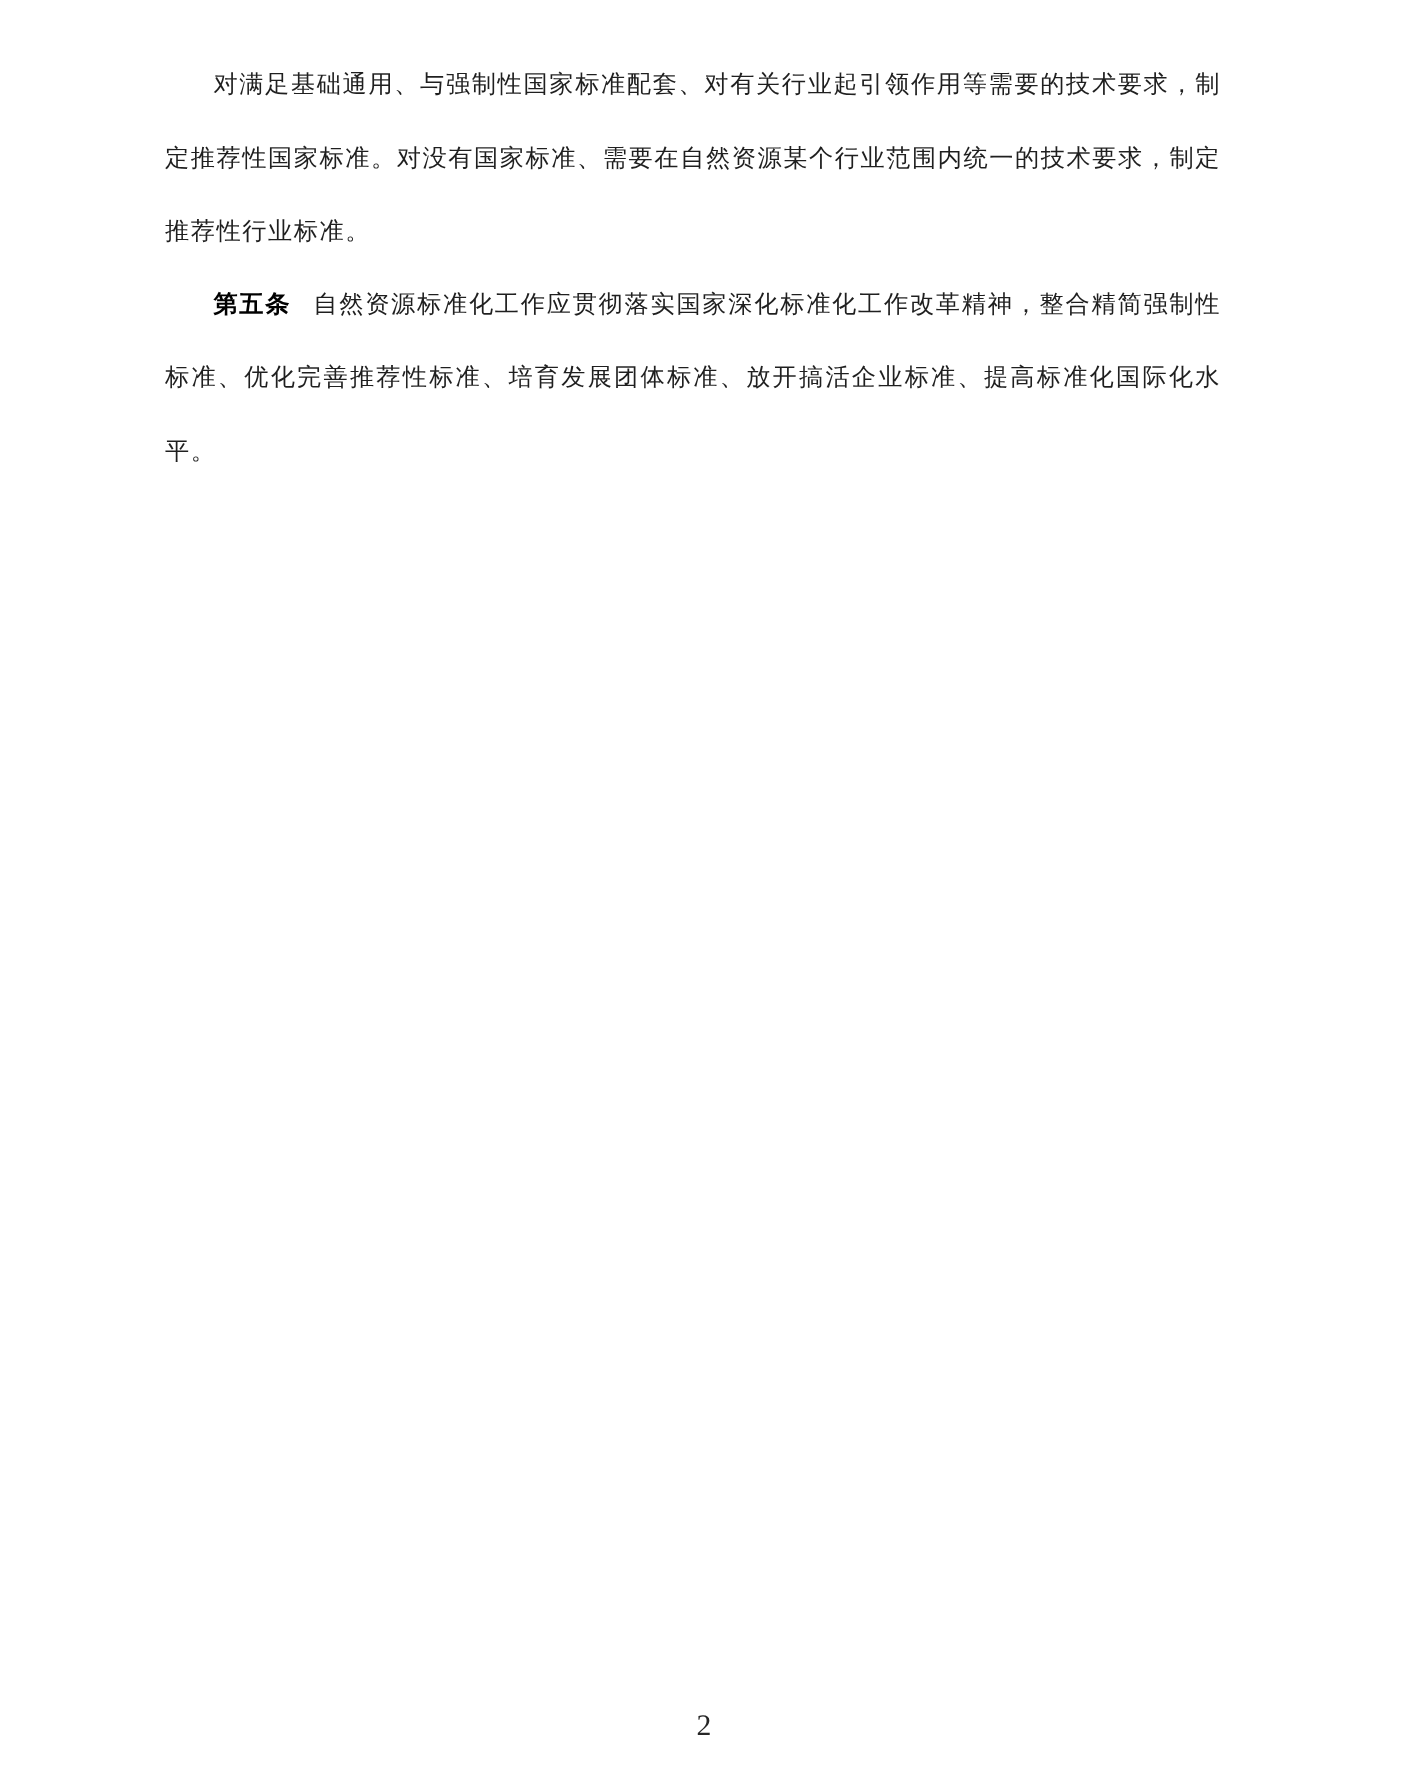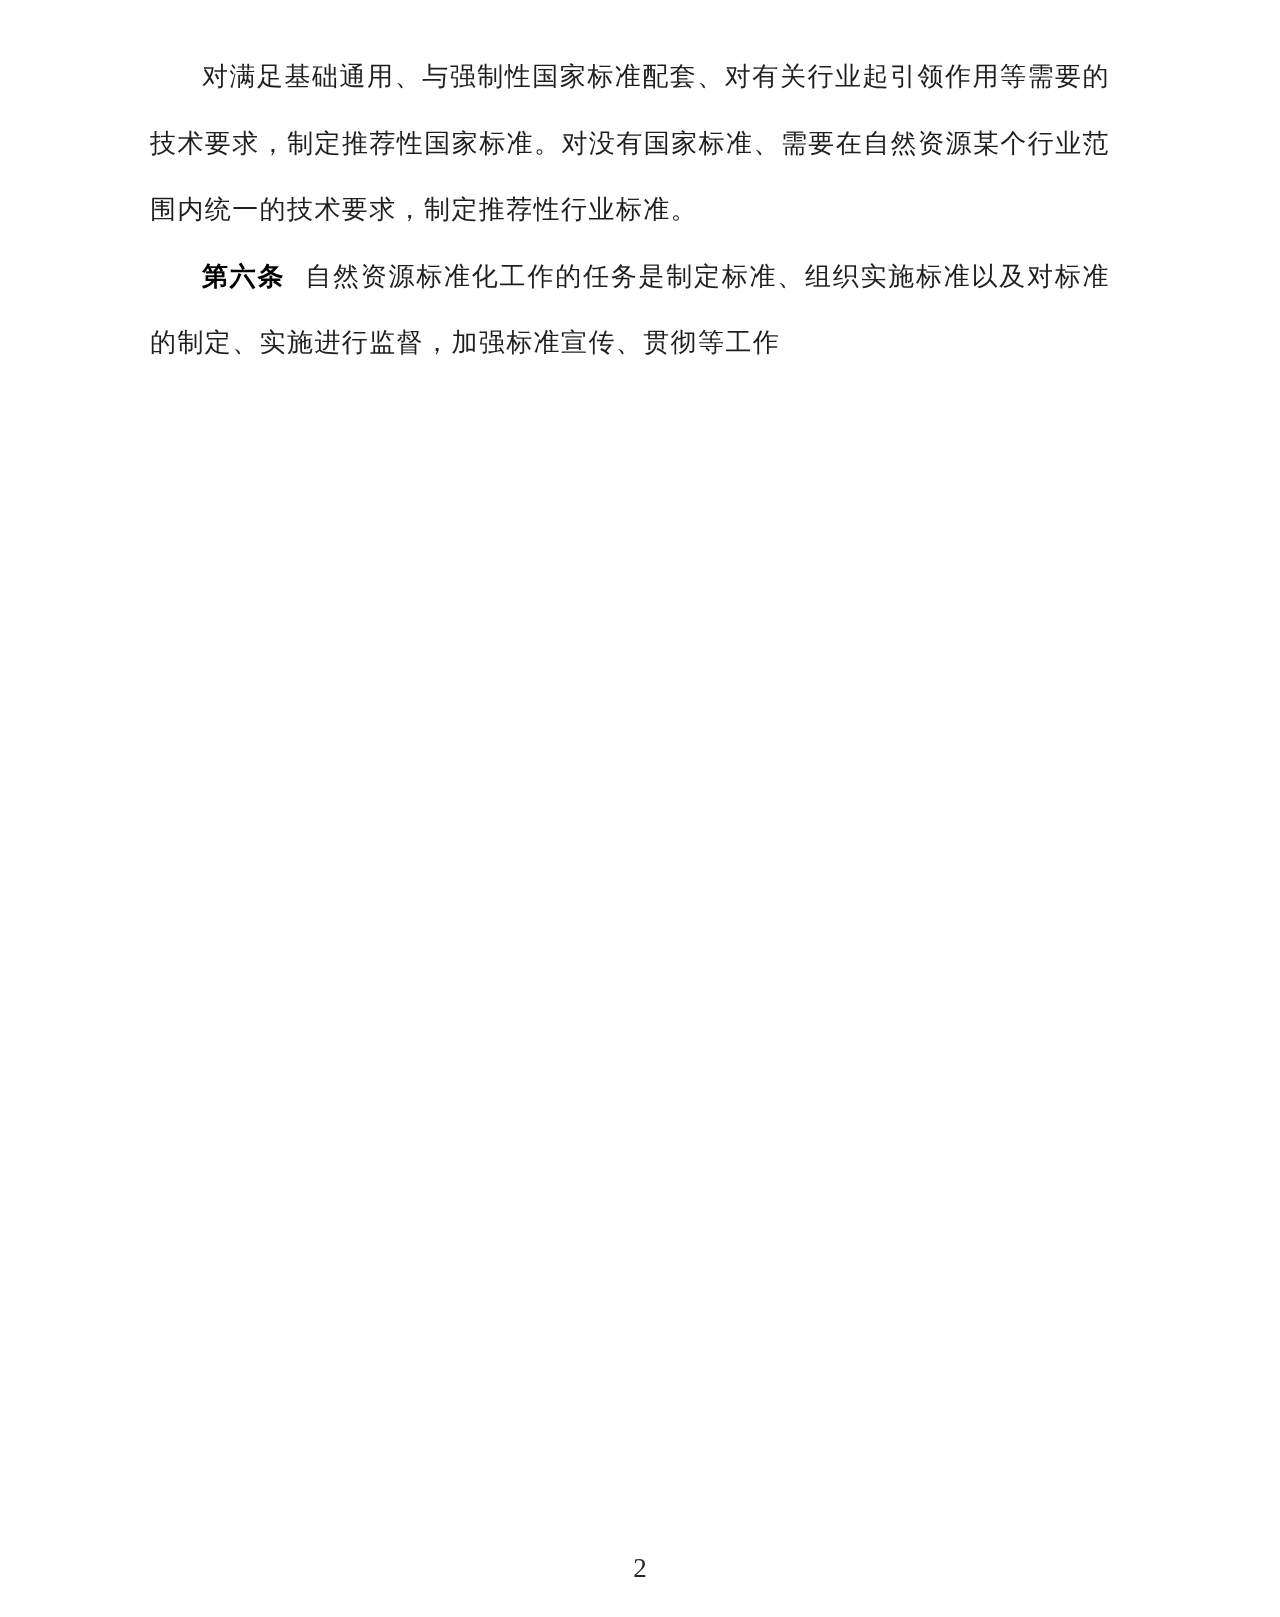--- a/index.html
+++ b/index.html
@@ -15,21 +15,21 @@
     background: #ffffff;
     overflow: hidden;
     font-family: "Liberation Serif", "DejaVu Serif", serif;
   }
   .text-block {
     position: absolute;
     top: 44px;
     left: 150px;
     width: 960px;
     color: #1f1f1f;
-    font-size: 26px;
+    font-size: 22px;
     line-height: 66.5px;
     letter-spacing: 1.4px;
     text-align: justify;
     text-justify: inter-character;
   }
   .para {
     margin: 0;
     text-indent: 2em;
     word-break: break-all;
     overflow-wrap: break-word;
@@ -57,21 +57,21 @@
 <body>
 
 <div class="page">
 
   <div class="text-block">
 
     <p class="para"><span class="para-label"></span><span>对满足基础通用、与强制性国家标准配套、对有关行业起引领作用等需要的技术要求，制定推荐性国家标准。对没有国家标准、需要在自然资源某个行业范围内统一的技术要求，制定推荐性行业标准。</span></p>
 
 
 
+    <p class="para"><span class="para-label">第五条</span><span>自然资源标准化工作应贯彻落实国家深化标准化工作改革精神，整合精简强制性标准、优化完善推荐性标准、培育发展团体标准、放开搞活企业标准、提高标准化国际化水平。</span></p>
 
-    <p class="para"><span class="para-label">第六条</span><span>自然资源标准化工作的任务是制定标准、组织实施标准以及对标准的制定、实施进行监督，加强标准宣传、贯彻等工作</span></p>
 
 
   </div>
 
   <div class="page-footer">2</div>
 
 </div>
 
 </body></html>

